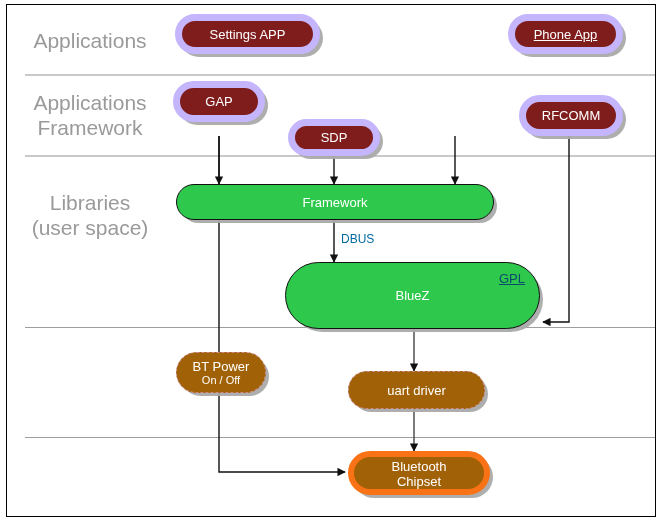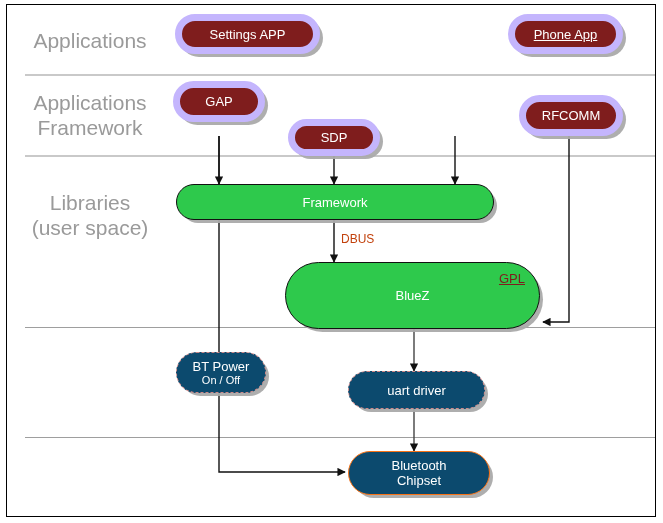--- a/index.html
+++ b/index.html
@@ -58,45 +58,46 @@
     background: #7f1d1d;
     border: 7px solid #c4b5fd;
     font-size: 13px;
   }
   .node.green {
     background: #2ec94c;
     border: 1px solid #111111;
     font-size: 13px;
   }
   .node.red {
-    background: #0c4a6e;
+    background: #a16207;
     border: 1px dashed #cc8888;
     font-size: 13px;
   }
   .node.red.solid {
-    border: 1px solid #f97316;
+    border: 6px solid #f97316;
+    justify-content: flex-end;
   }
   .node .line2 {
     font-size: 11px;
     line-height: 13px;
   }
   .node .line1 {
     line-height: 15px;
   }
   .gpl-tag {
     position: absolute;
     right: 14px;
     top: 8px;
-    color: #7f1d1d;
+    color: #0c4a6e;
     font-size: 13px;
     text-decoration: underline;
   }
   .edge-label {
     position: absolute;
-    color: #c2410c;
+    color: #0369a1;
     font-size: 12px;
     font-family: "Liberation Sans", sans-serif;
     z-index: 6;
   }
   svg.edges {
     position: absolute;
     left: 0;
     top: 0;
     width: 663px;
     height: 523px;

